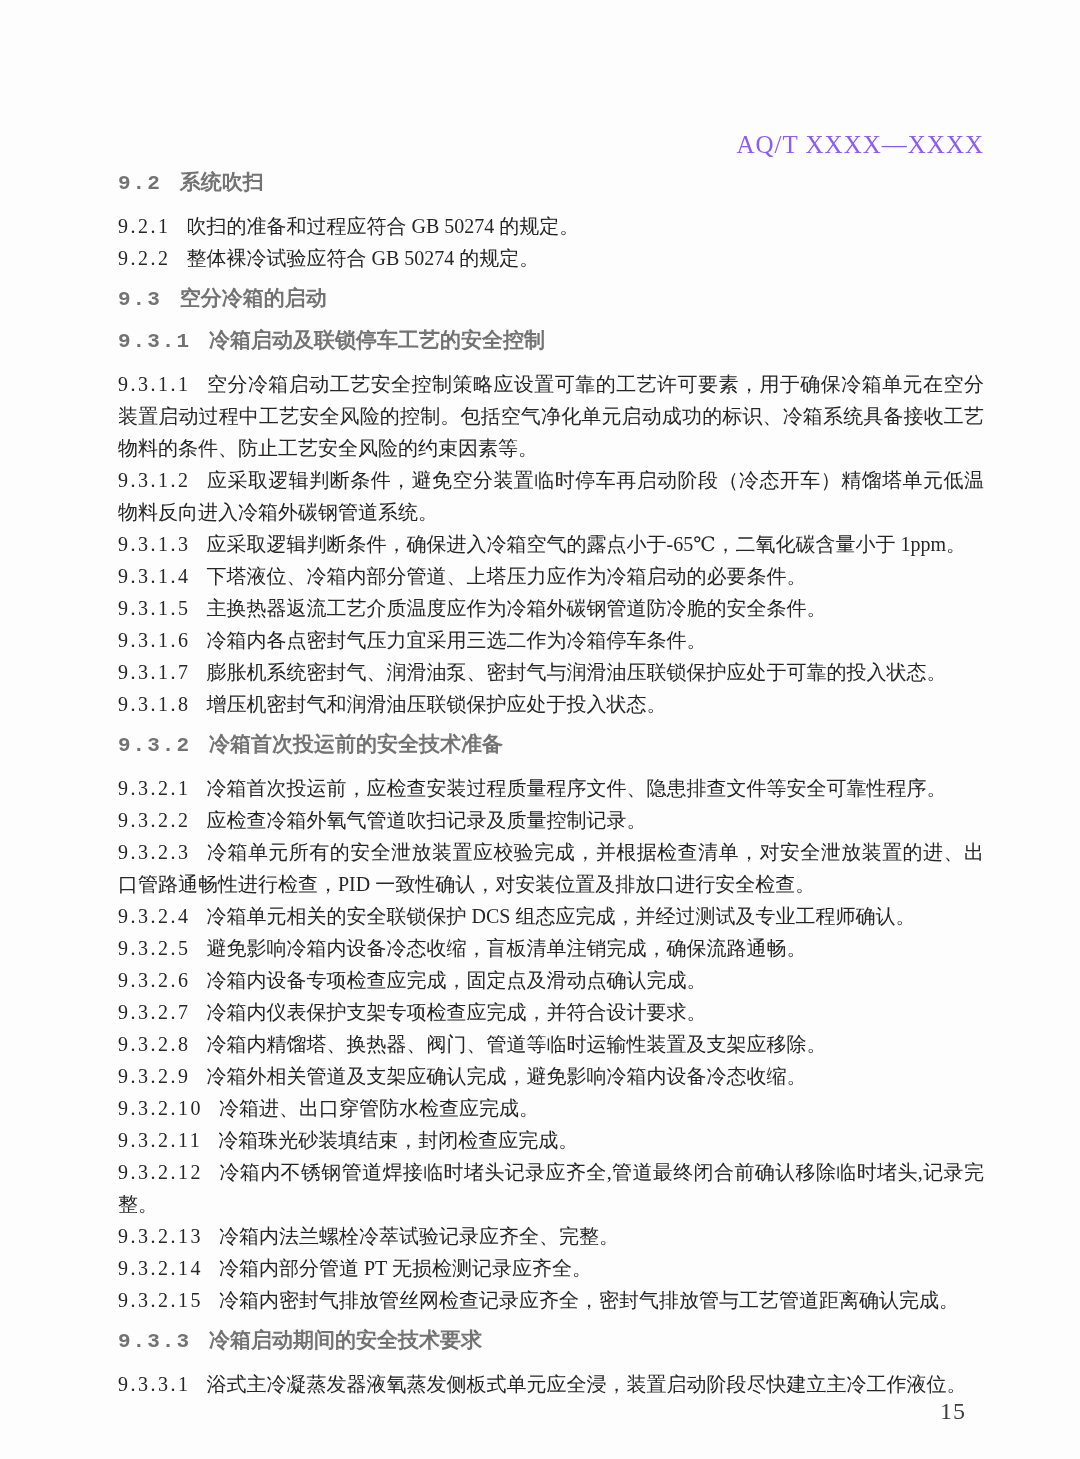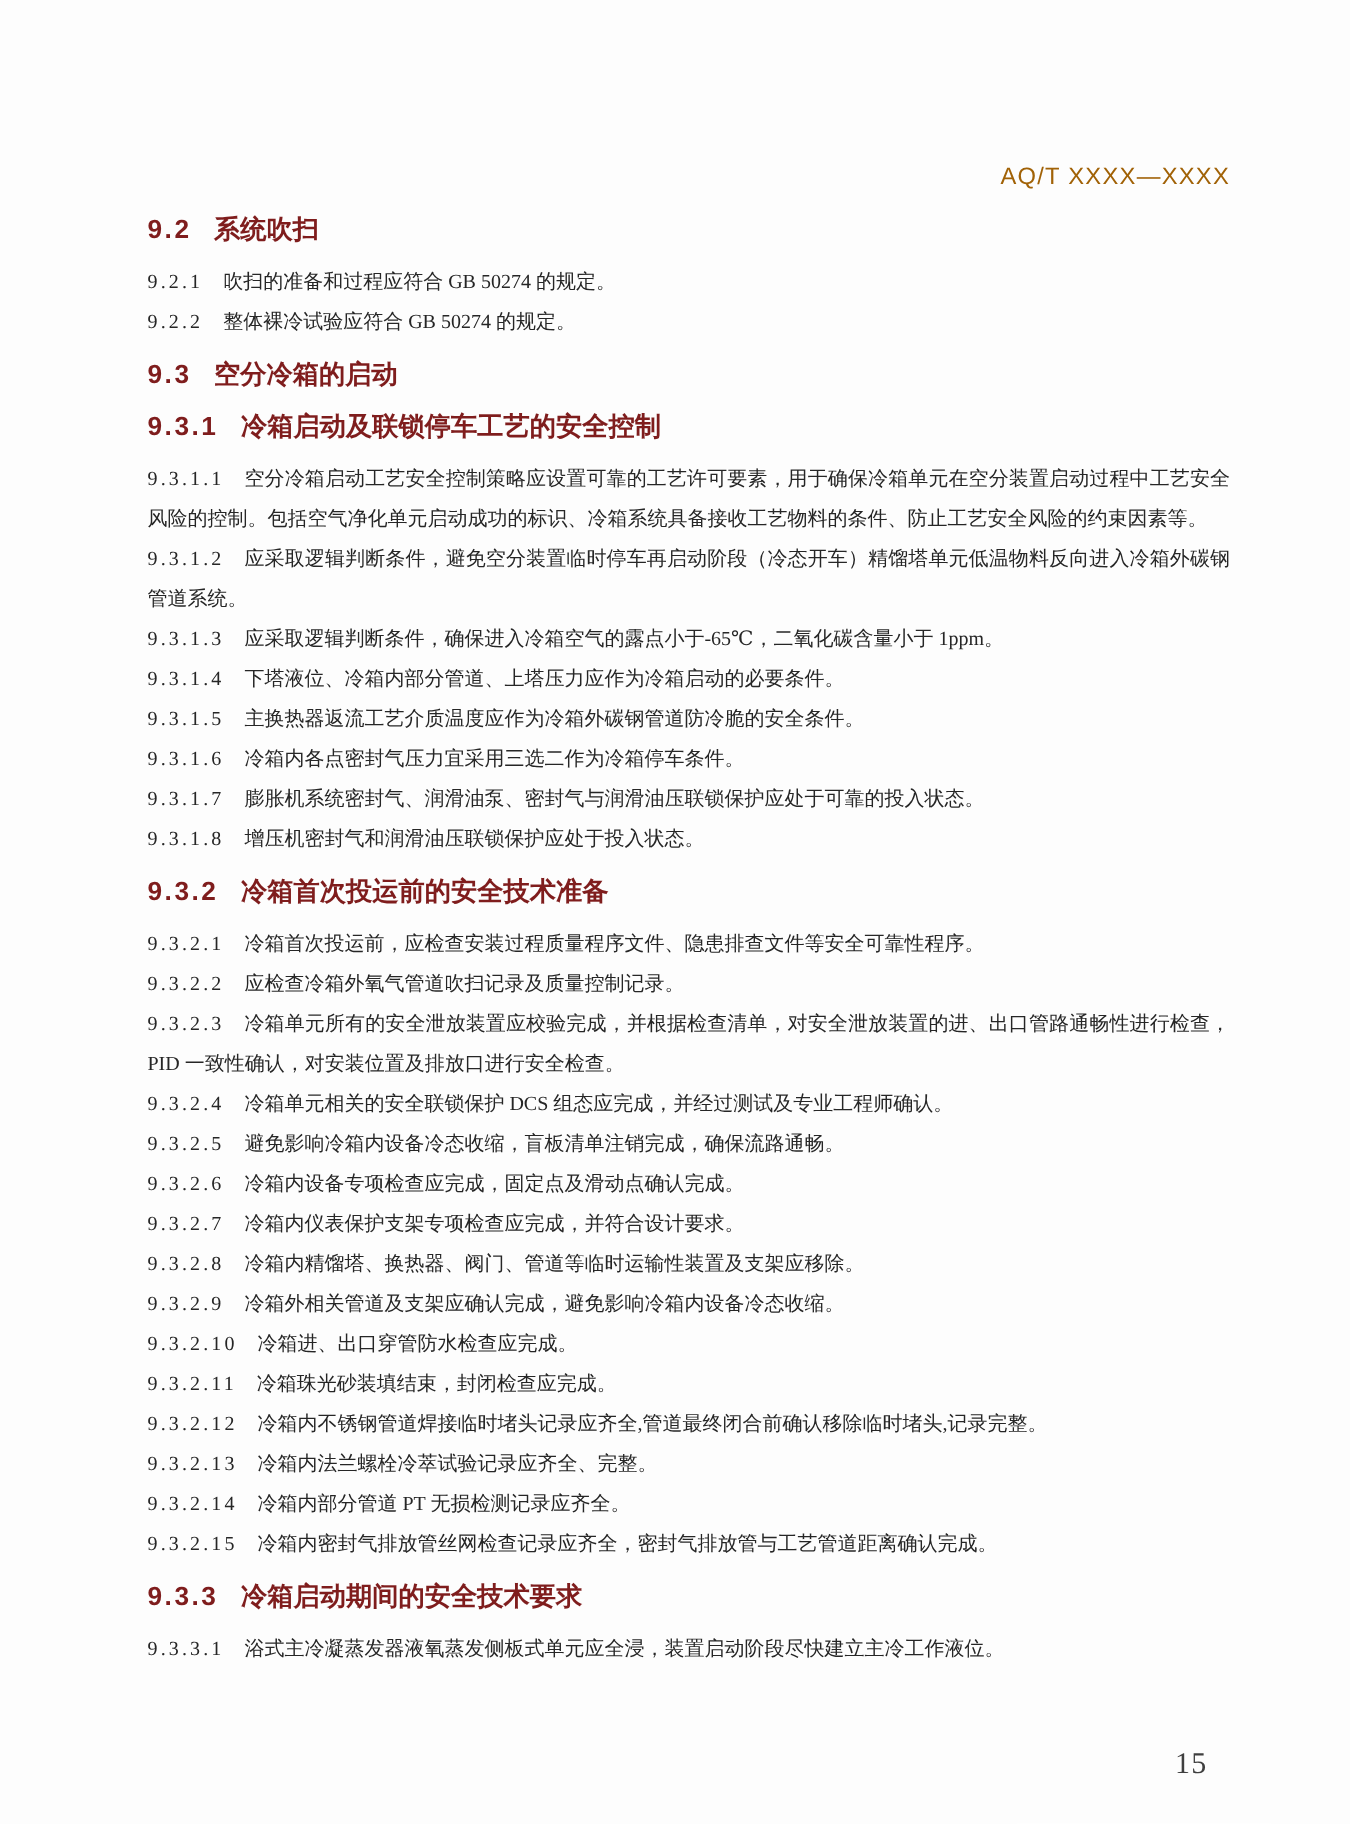--- a/index.html
+++ b/index.html
@@ -15,49 +15,49 @@
     overflow: hidden;
     font-family: "Liberation Serif", "DejaVu Serif", serif;
     color: #242424;
   }
   .doc-header {
     position: absolute;
     top: 131px;
     left: 118px;
     right: 96px;
     text-align: right;
-    font-family: Liberation Sans, sans-serif;
-    font-size: 19px;
+    font-family: Liberation Serif, serif;
+    font-size: 25px;
     letter-spacing: 1px;
-    color: #a16207;
+    color: #8b5cf6;
     white-space: nowrap;
   }
   .content {
     position: absolute;
     top: 168px;
     left: 118px;
     right: 96px;
   }
   p.heading {
-    font-family: Liberation Sans, sans-serif;
+    font-family: Liberation Mono, monospace;
     font-weight: 700;
     font-size: 21px;
     line-height: 32px;
     margin: 10px 0;
-    color: #7f1d1d;
+    color: #737373;
     text-align: left;
   }
   .content > p.heading:first-child { margin-top: 0; }
   p.heading .num {
     margin-right: 18px;
     letter-spacing: 2px;
     white-space: nowrap;
   }
   p.clause {
-    font-size: 16px;
+    font-size: 20px;
     line-height: 32px;
     margin: 0;
     text-align: justify;
     color: #262626;
   }
   p.clause .num {
     letter-spacing: 2.5px;
     margin-right: 16px;
     white-space: nowrap;
   }

